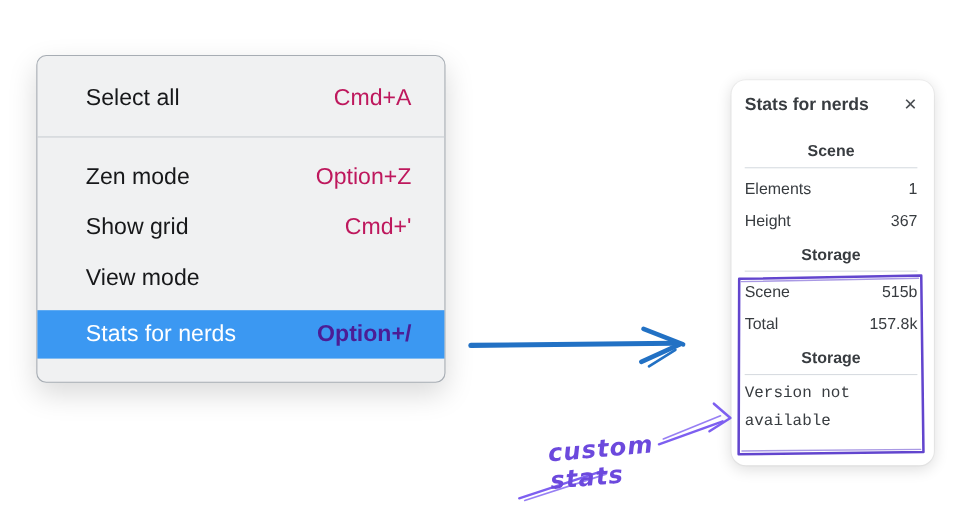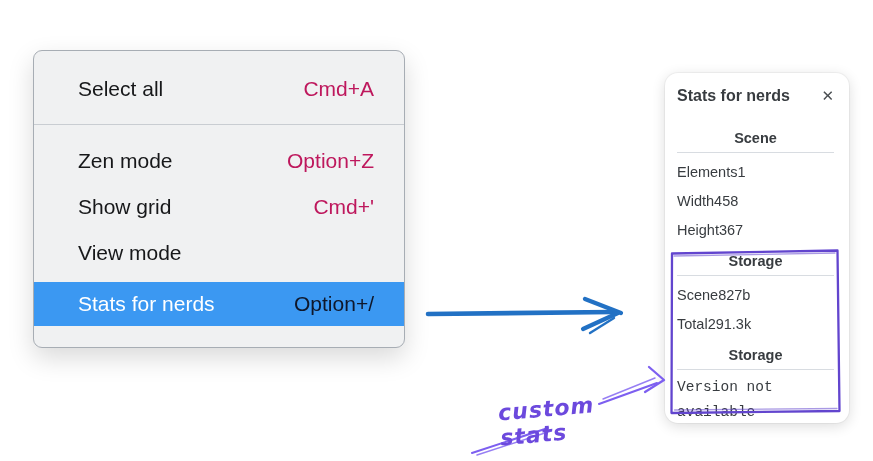--- a/index.html
+++ b/index.html
@@ -20,42 +20,42 @@
   .menu-item {
     height:46px; display:flex; align-items:center; justify-content:space-between;
     padding:0 30px 0 44px; color:#17181a; cursor:default;
   }
   .menu-item.first { height:53px; }
   .menu-item .shortcut { color:#be185d; }
   .menu-divider { height:1px; background:#c9cdd2; margin:9px 0 13px; }
   .menu-item.highlighted {
     height:44px; margin-top:6px; background:#3b98f2; color:#ffffff;
   }
-  .menu-item.highlighted .shortcut { color:#0f172a; }
+  .menu-item.highlighted .shortcut { color:#4c1d95;font-weight:bold; }
 
   
   .panel {
     position:absolute; left:665px; top:73px; width:184px; height:350px;
     box-sizing:border-box; background:#ffffff; border-radius:13px;
     box-shadow:0 3px 14px rgba(0,0,0,.14), 0 0 0 1px rgba(0,0,0,.04);
     padding:13px 15px 10px 12px;
     font-size:14.5px; color:#383c40;
   }
   .panel-titlebar { display:flex; justify-content:space-between; align-items:center; }
   .panel-title { font-weight:bold; font-size:16px; }
   .panel-close {
     font-size:15px; color:#4a4e52; cursor:pointer; line-height:1;
     padding:2px; margin-right:-2px;
   }
   .section-header { text-align:center; font-weight:bold; font-size:14.5px; }
   .sh-scene   { margin-top:25px; }
   .sh-storage { margin-top:8px; }
   .sh-version { margin-top:8px; }
   .divider { height:1px; background:#d8dce1; margin:6px 0 5px; }
-  .stat-row { display:flex; justify-content:flex-start; line-height:29px; }
+  .stat-row { display:flex; justify-content:space-between; line-height:29px; }
   .stat-note { line-height:25px;font-family:Liberation Mono, monospace; }
 
   
   .overlay {
     position:absolute; left:0; top:0; width:873px; height:461px;
     pointer-events:none;
   }
   .annotation-text {
     position:absolute; left:499px; top:394px; width:150px;
     font-family:"DejaVu Sans", sans-serif; font-style:italic; font-weight:bold;
@@ -97,37 +97,33 @@
       <span class="panel-close">✕</span>
     </div>
 
     <div class="section-header sh-scene">Scene</div>
     <div class="divider"></div>
     <div class="stat-row">
       <span>Elements</span>
       <span>1</span>
     </div>
     <div class="stat-row">
-      <span>Width</span>
-      <span>458</span>
-    </div>
-    <div class="stat-row">
       <span>Height</span>
       <span>367</span>
     </div>
 
     <div class="section-header sh-storage">Storage</div>
     <div class="divider"></div>
     <div class="stat-row">
       <span>Scene</span>
-      <span>827b</span>
+      <span>515b</span>
     </div>
     <div class="stat-row">
       <span>Total</span>
-      <span>291.3k</span>
+      <span>157.8k</span>
     </div>
 
     <div class="section-header sh-version">Storage</div>
     <div class="divider"></div>
     <div class="stat-note">Version not available</div>
   </div>
 
   <svg class="overlay" width="873" height="461" viewBox="0 0 873 461" fill="none">
 
     <g stroke-linecap="round" stroke-linejoin="round">

